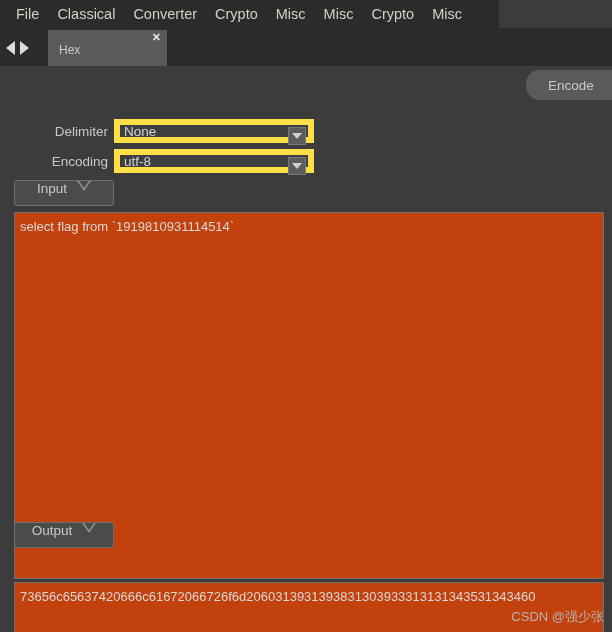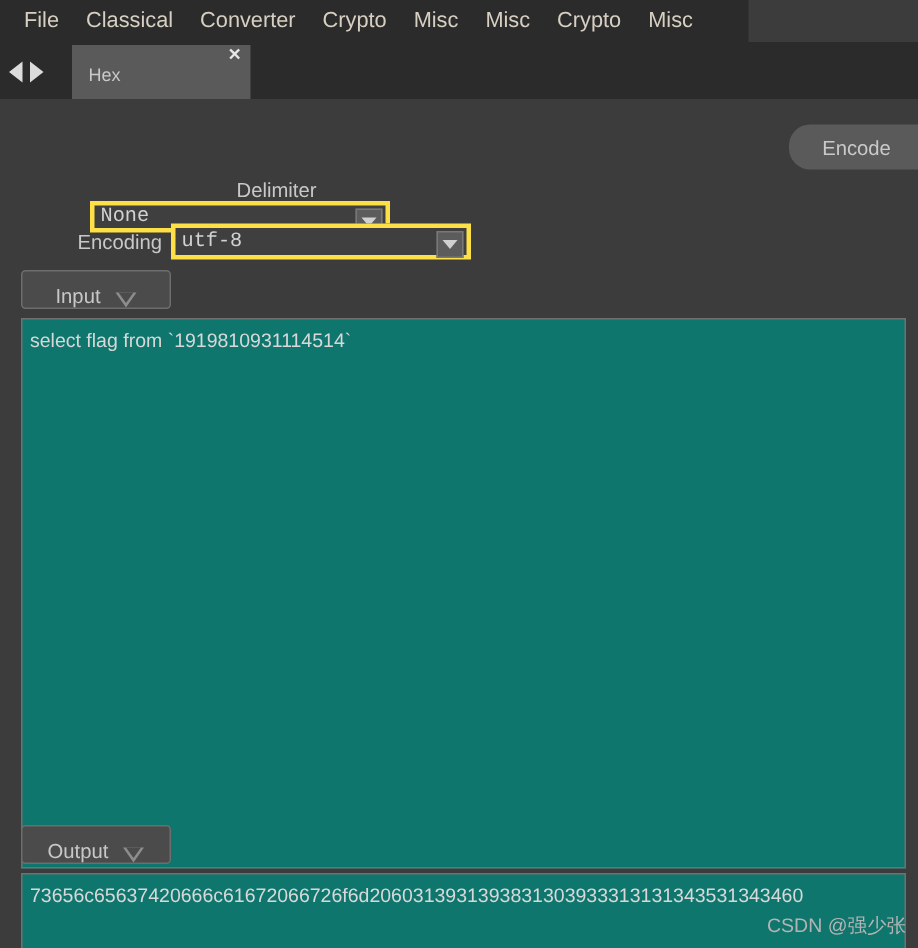--- a/index.html
+++ b/index.html
@@ -93,21 +93,21 @@
   .content {
     position: absolute;
     left: 0; top: 66px;
     width: 612px; height: 566px;
     background: #3c3c3c;
   }
 
   
   .encode-btn {
     position: absolute;
-    right: 0; top: 17px;
+    right: 0; top: 4px;
     height: 30px;
     min-width: 86px;
     background: #5a5a5a;
     border-radius: 14px 0 0 14px;
     color: #c9c9c9;
     font-size: 13.5px;
     display: flex;
     align-items: center;
     justify-content: center;
     padding: 0 14px 0 18px;
@@ -117,43 +117,42 @@
 
   
   .field-row {
     position: absolute;
     left: 0;
     width: 320px;
     height: 24px;
     display: flex;
     align-items: center;
   }
-  .field-row.delimiter { top: 53px; flex-direction: column; }
+  .field-row.delimiter { top: 53px; }
   .field-row.encoding  { top: 83px; }
 
   .field-label {
     width: 114px;
     text-align: right;
     padding-right: 6px;
     box-sizing: border-box;
     font-size: 13.5px;
     color: #c8c8c8;
     white-space: nowrap;
   }
   .combo {
     position: relative;
     width: 200px;
     height: 24px;
     background: #3f3f3f;
-    border: 3px solid #fde047;
-    box-sizing: border-box;
-    display: flex;
-    align-items: center;
-    cursor: default;
-    font-family: Liberation Mono, monospace;
+    border: 6px solid #fde047;
+    box-sizing: border-box;
+    display: flex;
+    align-items: center;
+    cursor: default;
   }
   .combo-value {
     font-size: 13.5px;
     color: #d2d2d2;
     padding-left: 4px;
     white-space: nowrap;
   }
   .combo-arrow-box {
     position: absolute;
     right: 2px; top: 2px;
@@ -177,21 +176,21 @@
   .section-btn {
     position: absolute;
     left: 14px;
     width: 100px;
     height: 26px;
     background: #4b4b4b;
     border: 1px solid #6d6d6d;
     border-radius: 3px;
     box-sizing: border-box;
     display: flex;
-    align-items: flex-end;
+    align-items: flex-start;
     justify-content: center;
     gap: 10px;
     cursor: default;
   }
   .section-btn .label {
     font-size: 13.5px;
     color: #c8c8c8;
   }
   .tri-down-hollow {
     width: 0; height: 0;
@@ -204,28 +203,28 @@
     content: "";
     position: absolute;
     left: -5px; top: -10px;
     width: 0; height: 0;
     border-left: 5px solid transparent;
     border-right: 5px solid transparent;
     border-top: 7px solid #4b4b4b;
   }
 
   .section-btn.input-btn  { top: 114px; }
-  .section-btn.output-btn { top: 484px; }
+  .section-btn.output-btn { top: 456px; }
 
   
   .textarea {
     position: absolute;
     left: 14px;
     width: 590px;
-    background: #0f766e;
+    background: #c2410c;
     border: 1px solid #707070;
     box-sizing: border-box;
     overflow: hidden;
     padding: 5px 4px 4px 5px;
     font-size: 13px;
     color: #d8d8d8;
     line-height: 17px;
     word-break: break-all;
     white-space: pre-wrap;
     cursor: text;

